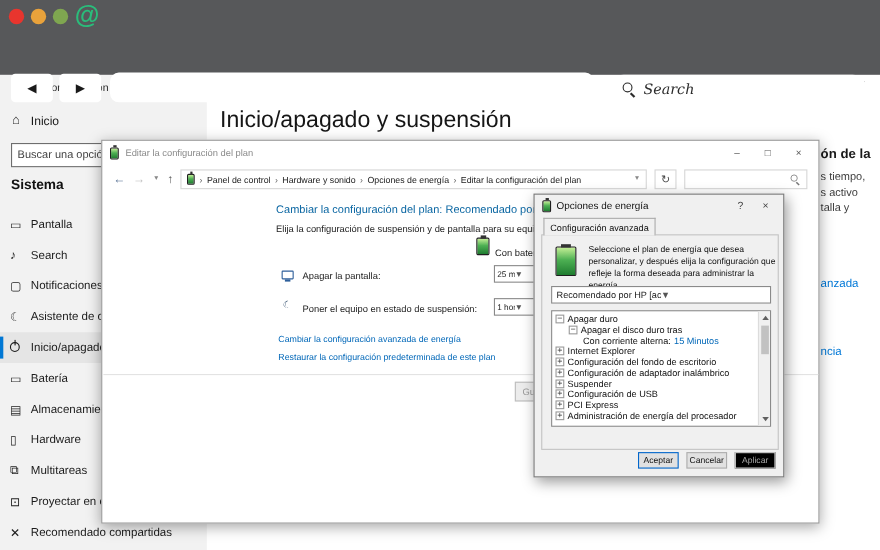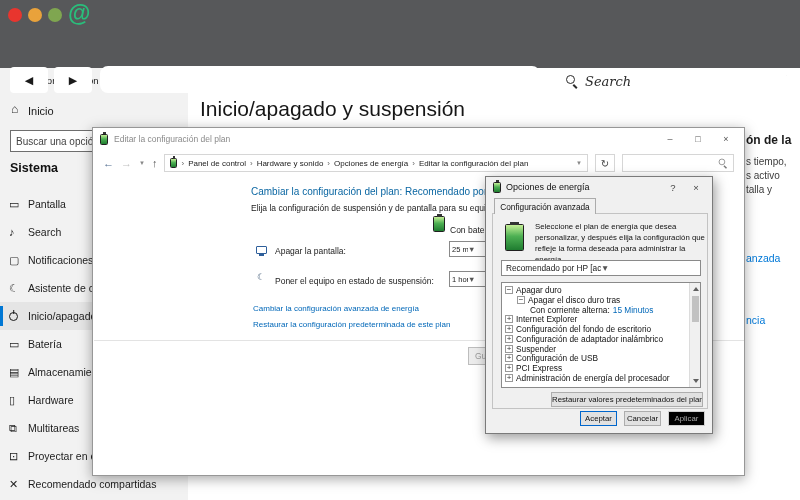--- a/index.html
+++ b/index.html
@@ -352,20 +352,19 @@
       <div class="tr-row">
         <span class="exp">+</span>
         <span>Administración de energía del procesador</span>
       </div>
       <div class="sbar">
         <span class="ar ar-up"></span>
         <span class="thumb"></span>
         <span class="ar ar-dn"></span>
       </div>
     </div>
-    <button class="d-restore">Restaurar valores predeterminados del plan</button>
   </div>
   <div class="d-btns">
     <button class="d-btn focus">Aceptar</button>
     <button class="d-btn">Cancelar</button>
     <button class="d-btn disabled">Aplicar</button>
   </div>
 </div>
 
 </body></html>

